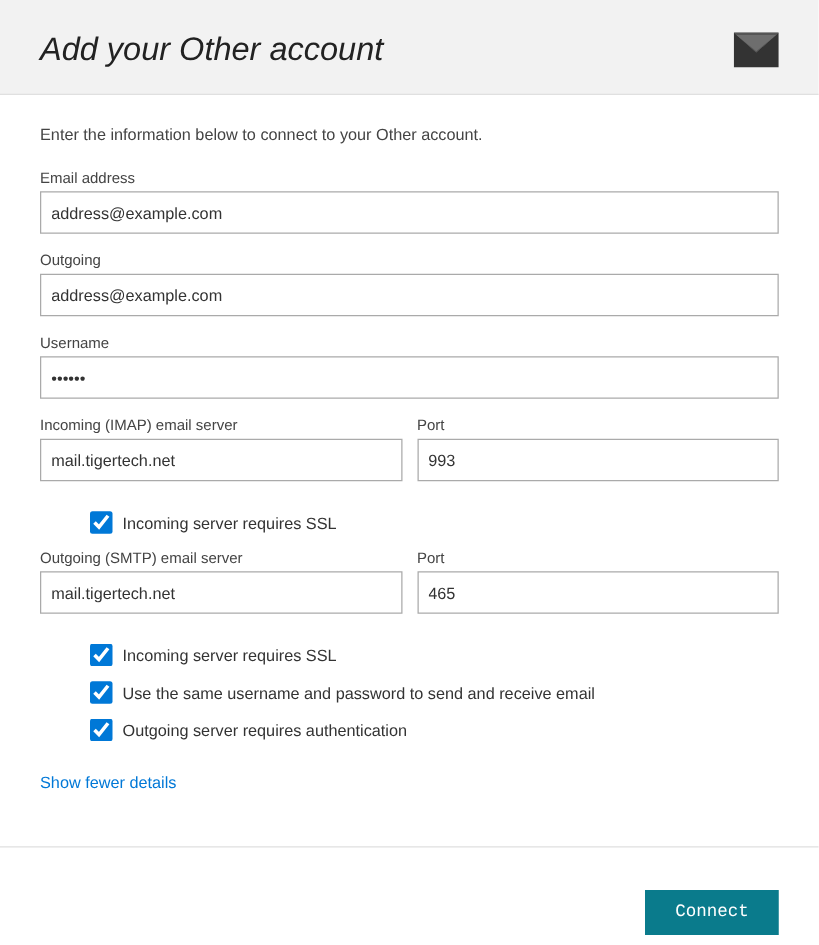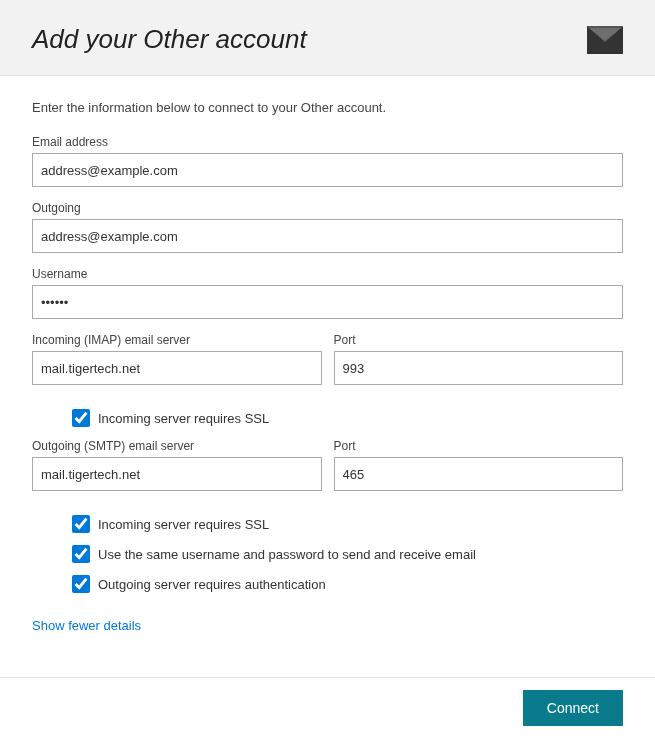--- a/index.html
+++ b/index.html
@@ -118,21 +118,22 @@
     }
 
     .btn-connect {
       background: #0a7b8c;
       color: #fff;
       border: none;
       padding: 0 24px;
       height: 36px;
       font-size: 14px;
       cursor: pointer;
-      font-family: Liberation Sans, sans-serif;
+      font-family: Liberation Mono, monospace;
+      margin-top: 22px;
     }
 
     .btn-cancel {
       background: #e0e0e0;
       color: #333;
       border: none;
       padding: 0 24px;
       height: 36px;
       font-size: 14px;
       cursor: pointer;

